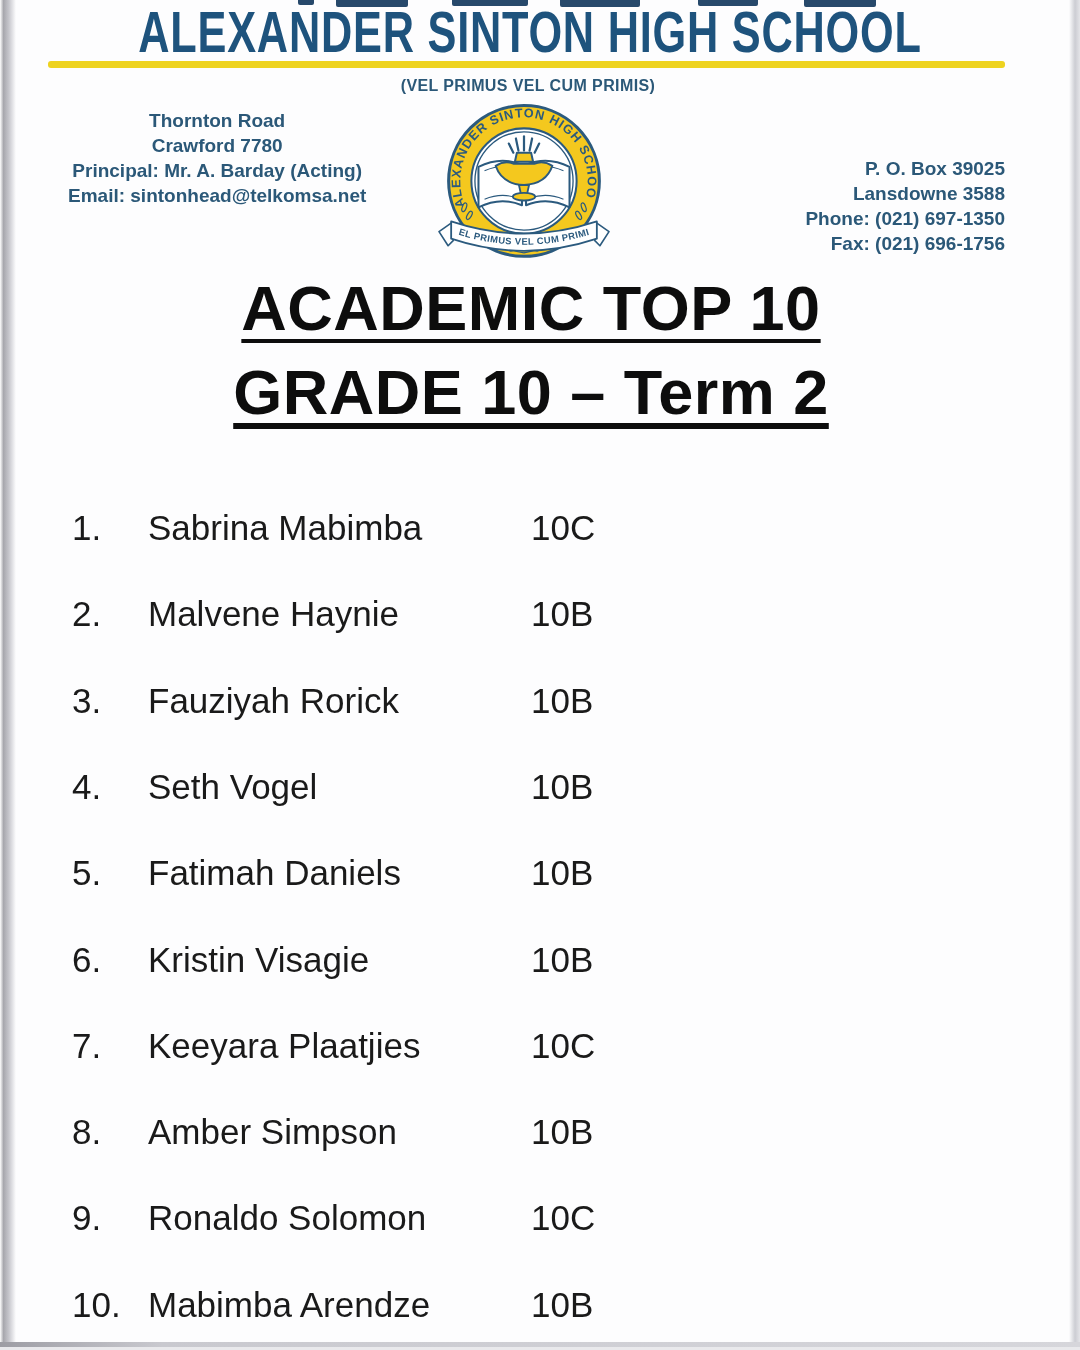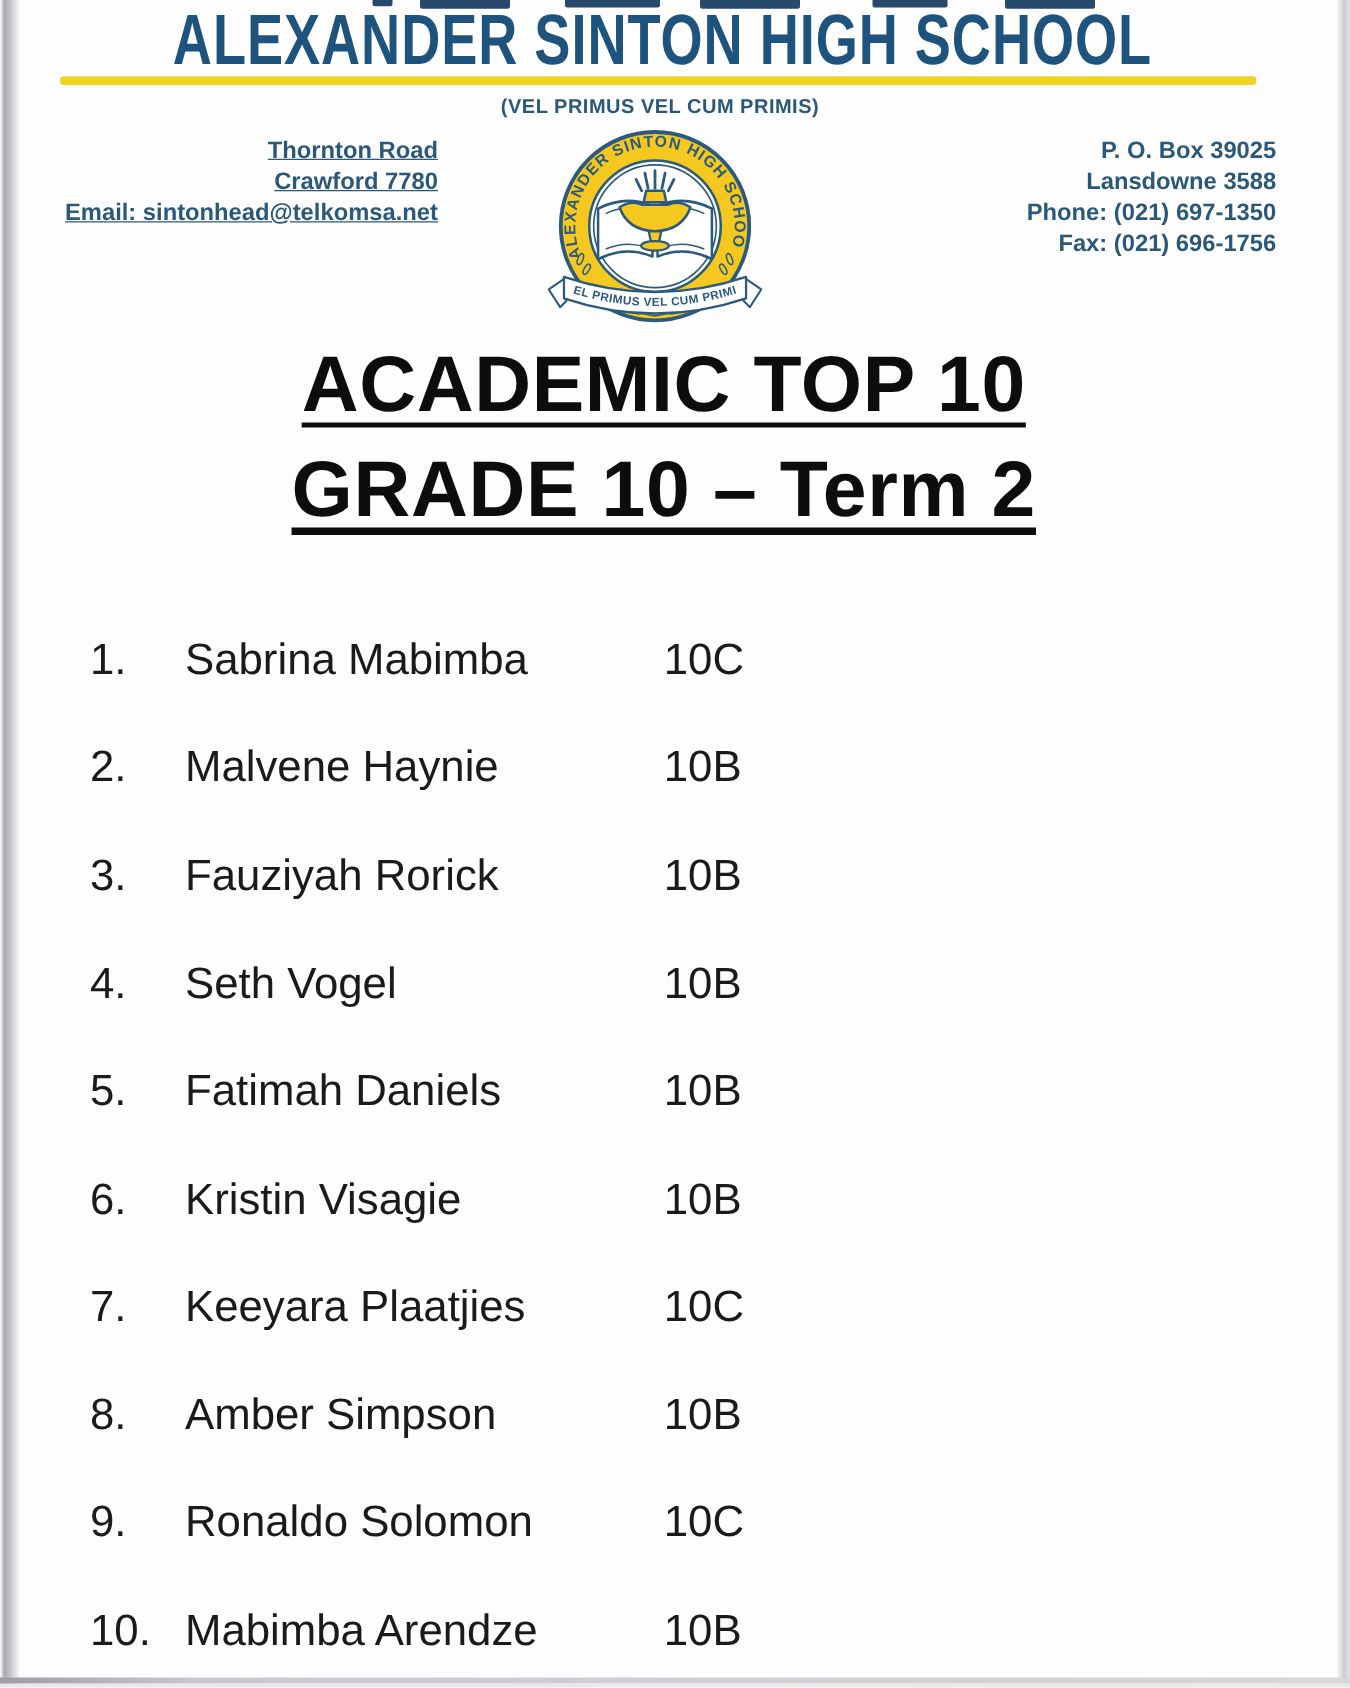--- a/index.html
+++ b/index.html
@@ -24,22 +24,22 @@
     color:#1e537d; transform:scaleX(0.76); transform-origin:530px 0; line-height:60px;
   }
   .gold-rule { position:absolute; top:61px; left:48px; width:957px; height:7px;
     background:#eed320; border-radius:3px; }
   .motto-line {
     position:absolute; top:77px; left:0; width:1056px; text-align:center;
     font-size:16px; font-weight:bold; letter-spacing:.4px; color:#2b5878;
   }
   .contact { position:absolute; top:108px; font-size:19px; font-weight:bold;
     line-height:25px; color:#2b5878; }
-  .contact.left  { left:52px; text-align:right;text-decoration:underline; }
-  .contact.right { right:59px; text-align:right; }
+  .contact.left  { left:68px; text-align:center; }
+  .contact.right { right:75px; text-align:right;margin-top:48px; }
 
   .crest { position:absolute; left:438px; top:100px; width:172px; height:166px; }
 
   
   .doc-heading {
     position:absolute; left:0; width:1062px; text-align:center;
     font-weight:bold; color:#0d0d0d; font-size:63px; line-height:1;
     text-decoration:underline; text-decoration-thickness:4px; text-underline-offset:9px;
     letter-spacing:.5px;
   }
@@ -65,20 +65,21 @@
   <div class="crop-bit" style="left:698px;width:60px;height:6px;"></div>
   <div class="crop-bit" style="left:804px;width:72px;height:7px;"></div>
 
   <div class="school-name">ALEXANDER SINTON HIGH SCHOOL</div>
   <div class="gold-rule"></div>
   <div class="motto-line">(VEL PRIMUS VEL CUM PRIMIS)</div>
 
   <div class="contact left">
     <div>Thornton Road</div>
     <div>Crawford 7780</div>
+    <div>Principal: Mr. A. Barday (Acting)</div>
     <div>Email: sintonhead@telkomsa.net</div>
   </div>
 
   <div class="contact right">
     <div>P. O. Box 39025</div>
     <div>Lansdowne 3588</div>
     <div>Phone: (021) 697-1350</div>
     <div>Fax: (021) 696-1756</div>
   </div>
 

